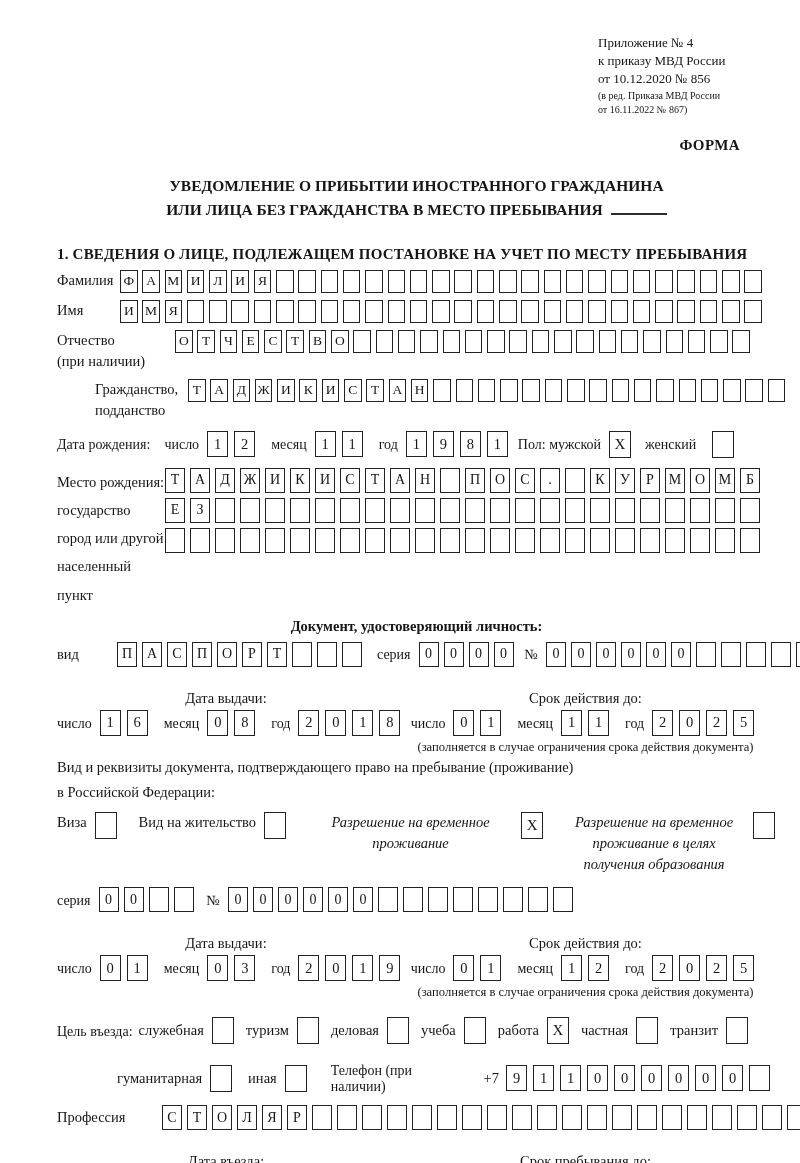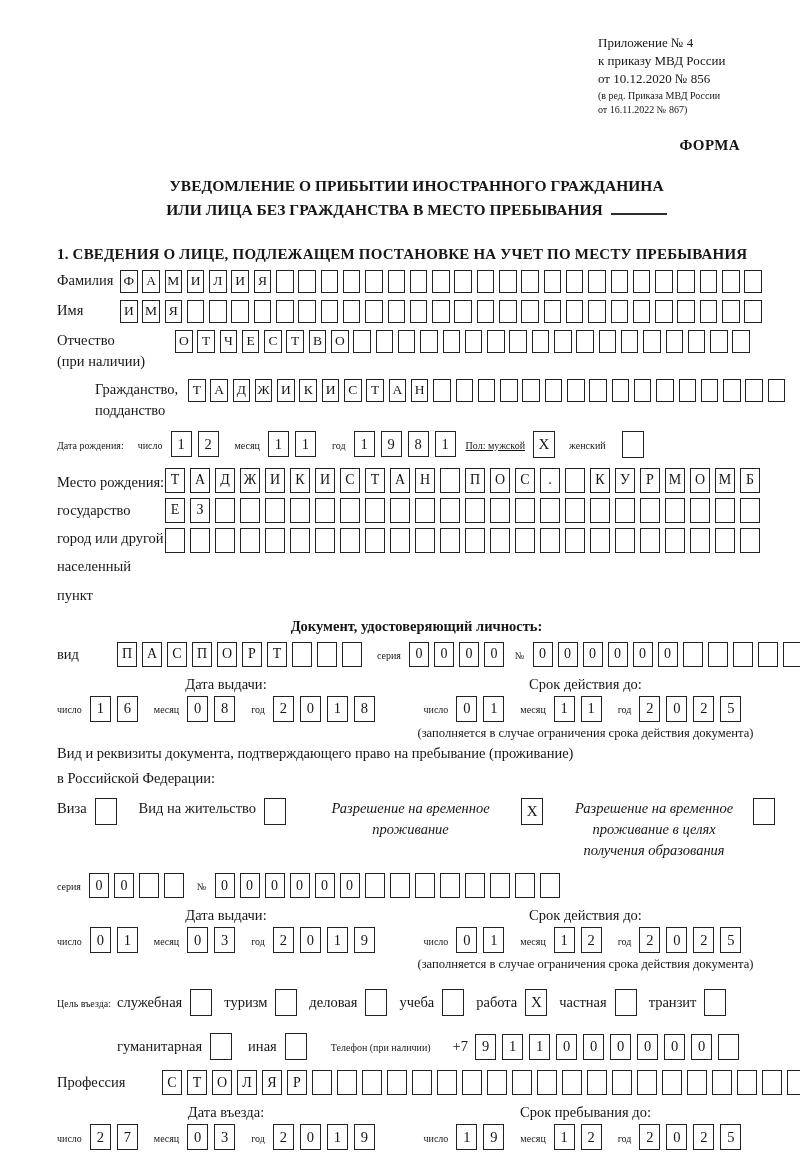--- a/index.html
+++ b/index.html
@@ -30,32 +30,32 @@
   .md .cell { width:20px; height:25px; margin-right:5px; font-size:14px; }
   .dt .cell { width:21px; height:26px; margin-right:6px; border-width:1.8px; font-size:14.5px; }
   .cb .cell { width:22px; height:27px; margin-right:0; border-width:1.8px; font-size:15px; }
   .gap-r { margin-right:10px; }
   
   .w-surname { width:63px; }
   .w-patr { width:118px; }
   .w-cit { width:93px;margin-left:38px; }
   .lbl-2line { display:block; }
   
-  .inline-lbl { font-size:10px; margin:2px 8px 0 0; }
+  .inline-lbl { font-size:14px; margin:2px 8px 0 0; }
   
   .bp-labels { width:108px; font-size:14.5px; line-height:1.95; flex-shrink:0; }
   .bp-rows .cells { margin-bottom:5px; }
   
   .doc-heading { text-align:center; font-weight:bold; font-size:14.5px; margin-top:9px; }
   
   .dates-pair { display:flex; margin-top:9px; }
   .dates-col { display:flex; flex-direction:column; }
   .dates-col.left { width:47%; }
   .dates-col.right { width:53%; }
-  .dates-heading { text-align:center; font-size:14.5px; margin-bottom:3px; }
+  .dates-heading { text-align:center; font-size:14.5px; margin-bottom:3px;margin-top:14px; }
   .date-line { display:flex; align-items:center; }
   .date-note { font-size:12.6px; text-align:center; margin-top:4px; }
   
   .intro { font-size:14.5px; line-height:1.7; }
   .opts { display:flex; align-items:flex-start; margin-top:8px; }
   .opt { display:flex; align-items:flex-start; }
   .opt-label { font-size:14.5px; margin-right:8px; line-height:1.45; }
   .opt-label.center { text-align:center;font-style:italic; }
   .opt-label.w200 { max-width:205px; }
   .opt-label.w185 { max-width:182px; }
@@ -241,21 +241,21 @@
         <span class="cell">1</span>
         <span class="cell">1</span>
       </span>
     <span class="inline-lbl">год</span>
     <span class="cells dt">
         <span class="cell">1</span>
         <span class="cell">9</span>
         <span class="cell">8</span>
         <span class="cell">1</span>
       </span>
-    <span class="inline-lbl" style="margin-left:4px;text-decoration:underline;">Пол: мужской</span>
+    <span class="inline-lbl" style="margin-left:4px;">Пол: мужской</span>
     <span class="cells cb">
         <span class="cell">X</span>
       </span>
     <span class="inline-lbl" style="margin-left:14px;">женский</span>
     <span class="cells cb" style="margin-left:8px;">
         <span class="cell"></span>
       </span>
   </div>
 
   <div class="frow" style="margin-top:10px;">

